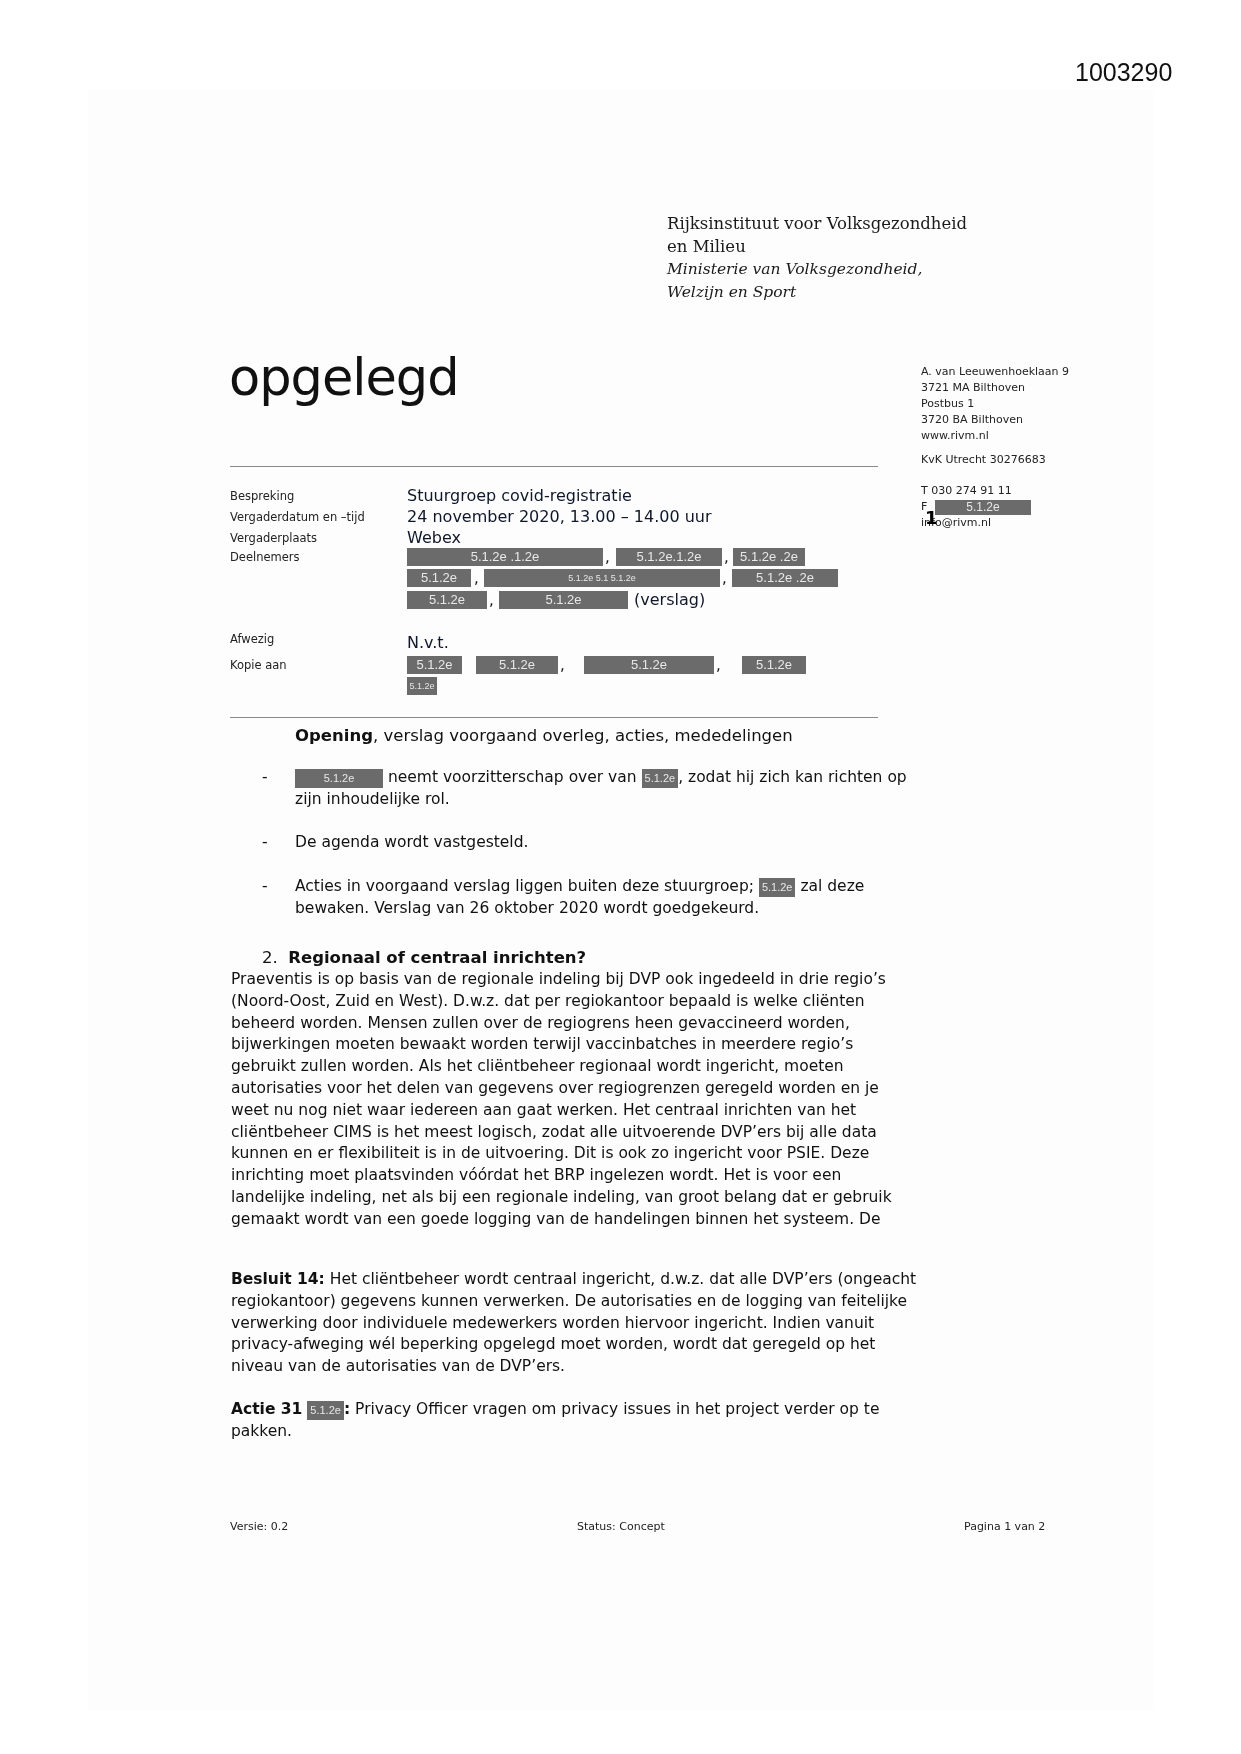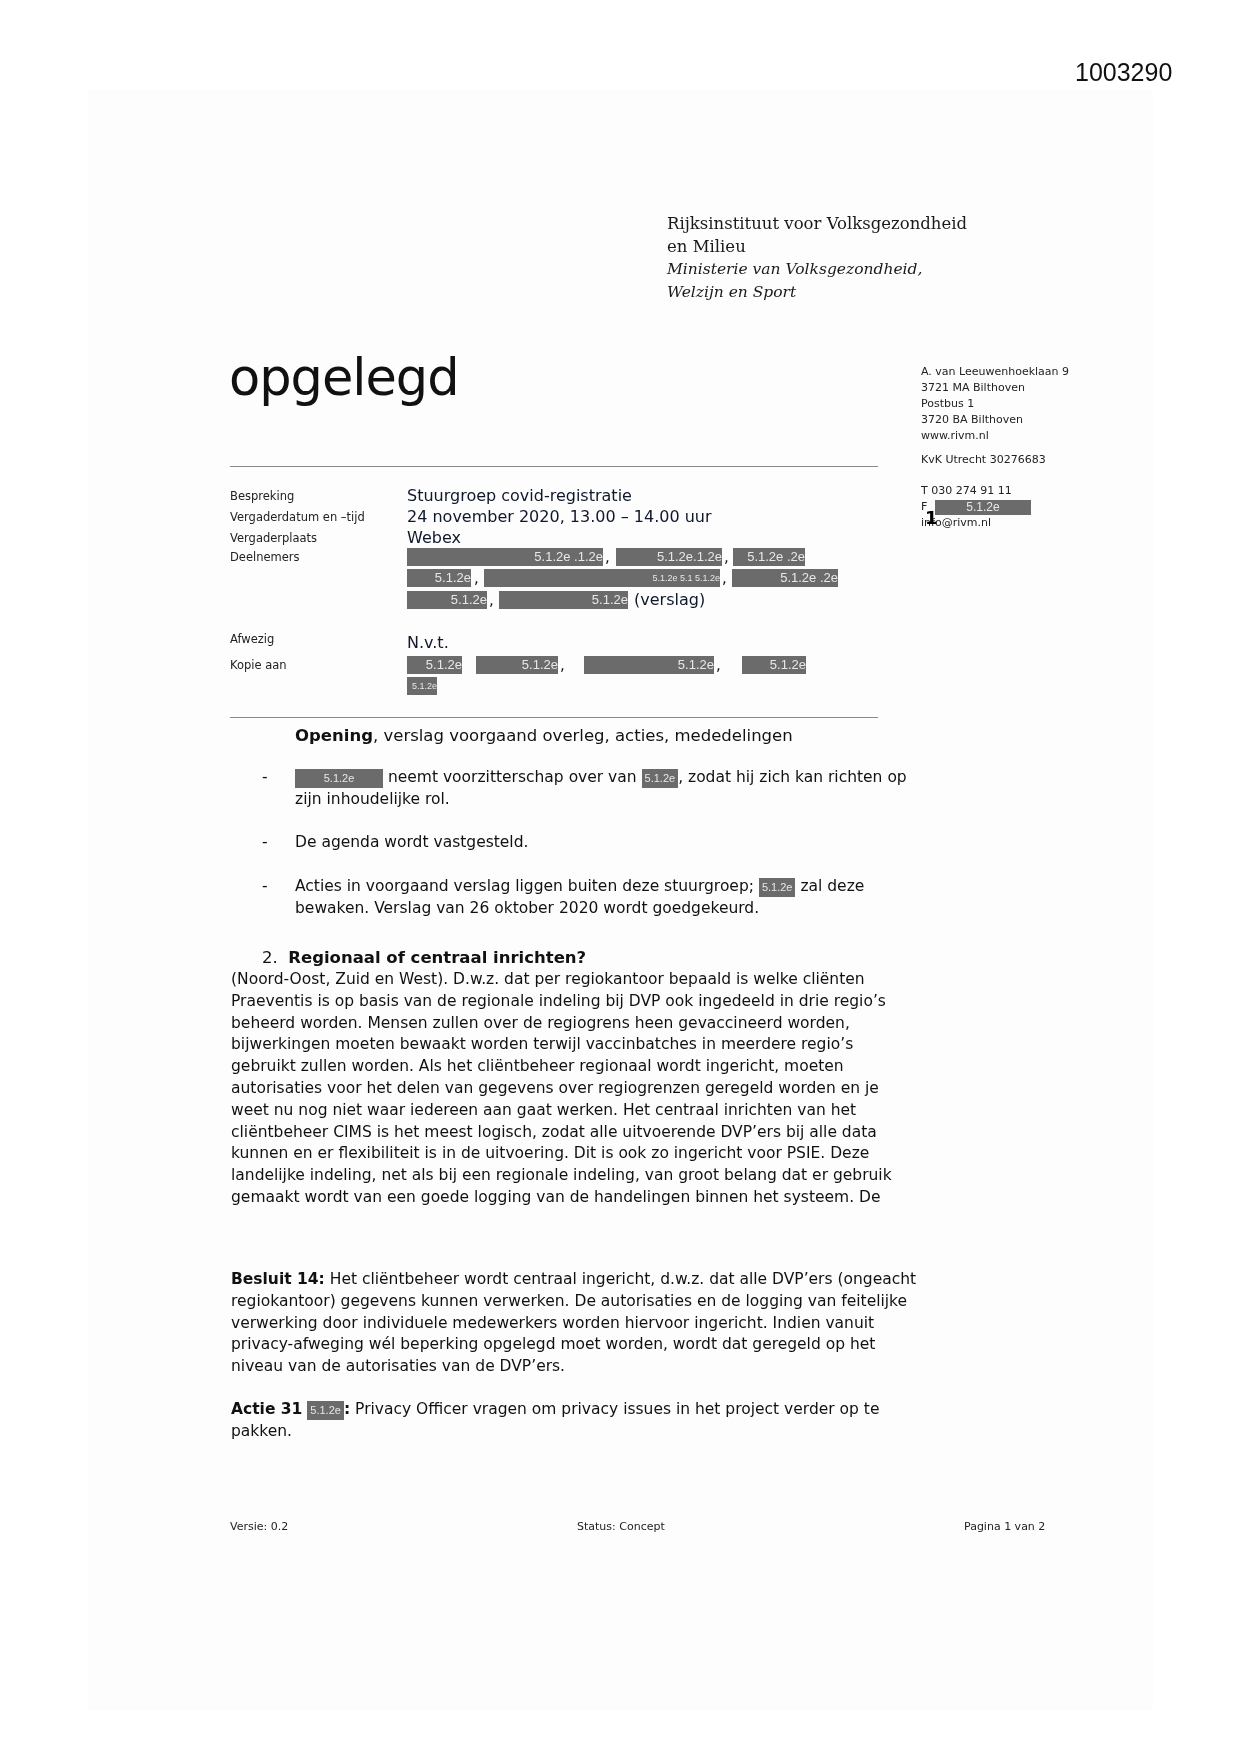--- a/index.html
+++ b/index.html
@@ -12,21 +12,21 @@
   .title { position:absolute; left:229px; top:352px; font-family:"DejaVu Sans", sans-serif; font-size:51px; letter-spacing:-1px; color:#111; font-weight:normal; line-height:1; }
   .addr { position:absolute; left:921px; top:364px; font-size:11px; line-height:16px; color:#222; }
   .addr .gap { height:8px; }
   .addr .gap2 { height:15px; }
   .rule { position:absolute; left:230px; width:648px; height:1px; background:#8a8a8a; }
   .meta-label { position:absolute; left:230px; font-size:11.5px; color:#222; }
   .meta-val { position:absolute; left:407px; font-size:16px; color:#0f172a; }
   .red { display:inline-block; background:#6b6b6b; color:#e8e8e8; font-family:"Liberation Sans", sans-serif;
          font-size:13px; height:18px; line-height:18px; text-align:center; vertical-align:middle; }
   .red.sm { font-size:9px; }
-  .abs { position:absolute;text-align:right; }
+  .abs { position:absolute; }
   .comma { position:absolute; font-size:15px; color:#111; }
   .body { position:absolute; left:231px; width:780px; font-size:15.5px; line-height:21.8px; color:#111; }
   .item { position:absolute; left:262px; width:760px; font-size:15.5px; line-height:21.8px; }
   .item .dash { position:absolute; left:0; top:0; }
   .item .txt { position:absolute; left:33px; width:720px; }
   .h1 { position:absolute; left:295px; top:726px; font-size:16.5px; font-weight:bold; }
   .h2 { position:absolute; left:262px; top:948px; font-size:16.5px; }
   .h2 b { font-weight:bold; }
   .footer { position:absolute; top:1520px; font-size:11px; color:#222; }
   .inl-red { display:inline-block; background:#6b6b6b; color:#e8e8e8; font-family:"Liberation Sans", sans-serif;
@@ -135,29 +135,30 @@
     <span>Acties in voorgaand verslag liggen buiten deze stuurgroep; </span><span class="inl-red">5.1.2e</span><span> zal deze</span><br>
     <span>bewaken. Verslag van 26 oktober 2020 wordt goedgekeurd.</span>
   </div>
 </div>
 
 <div class="h2">
   <span>2.</span>&nbsp; <b>Regionaal of centraal inrichten?</b>
 </div>
 
 <div class="body" style="top:969px;">
+  <div>Praeventis is op basis van de regionale indeling bij DVP ook ingedeeld in drie regio’s</div>
   <div>(Noord-Oost, Zuid en West). D.w.z. dat per regiokantoor bepaald is welke cliënten</div>
-  <div>Praeventis is op basis van de regionale indeling bij DVP ook ingedeeld in drie regio’s</div>
   <div>beheerd worden. Mensen zullen over de regiogrens heen gevaccineerd worden,</div>
   <div>bijwerkingen moeten bewaakt worden terwijl vaccinbatches in meerdere regio’s</div>
   <div>gebruikt zullen worden. Als het cliëntbeheer regionaal wordt ingericht, moeten</div>
   <div>autorisaties voor het delen van gegevens over regiogrenzen geregeld worden en je</div>
   <div>weet nu nog niet waar iedereen aan gaat werken. Het centraal inrichten van het</div>
   <div>cliëntbeheer CIMS is het meest logisch, zodat alle uitvoerende DVP’ers bij alle data</div>
   <div>kunnen en er flexibiliteit is in de uitvoering. Dit is ook zo ingericht voor PSIE. Deze</div>
+  <div>inrichting moet plaatsvinden vóórdat het BRP ingelezen wordt. Het is voor een</div>
   <div>landelijke indeling, net als bij een regionale indeling, van groot belang dat er gebruik</div>
   <div>gemaakt wordt van een goede logging van de handelingen binnen het systeem. De</div>
 </div>
 
 <div class="body" style="top:1269px;">
   <div><b>Besluit 14:</b><span> Het cliëntbeheer wordt centraal ingericht, d.w.z. dat alle DVP’ers (ongeacht</span></div>
   <div>regiokantoor) gegevens kunnen verwerken. De autorisaties en de logging van feitelijke</div>
   <div>verwerking door individuele medewerkers worden hiervoor ingericht. Indien vanuit</div>
   <div>privacy-afweging wél beperking opgelegd moet worden, wordt dat geregeld op het</div>
   <div>niveau van de autorisaties van de DVP’ers.</div>

